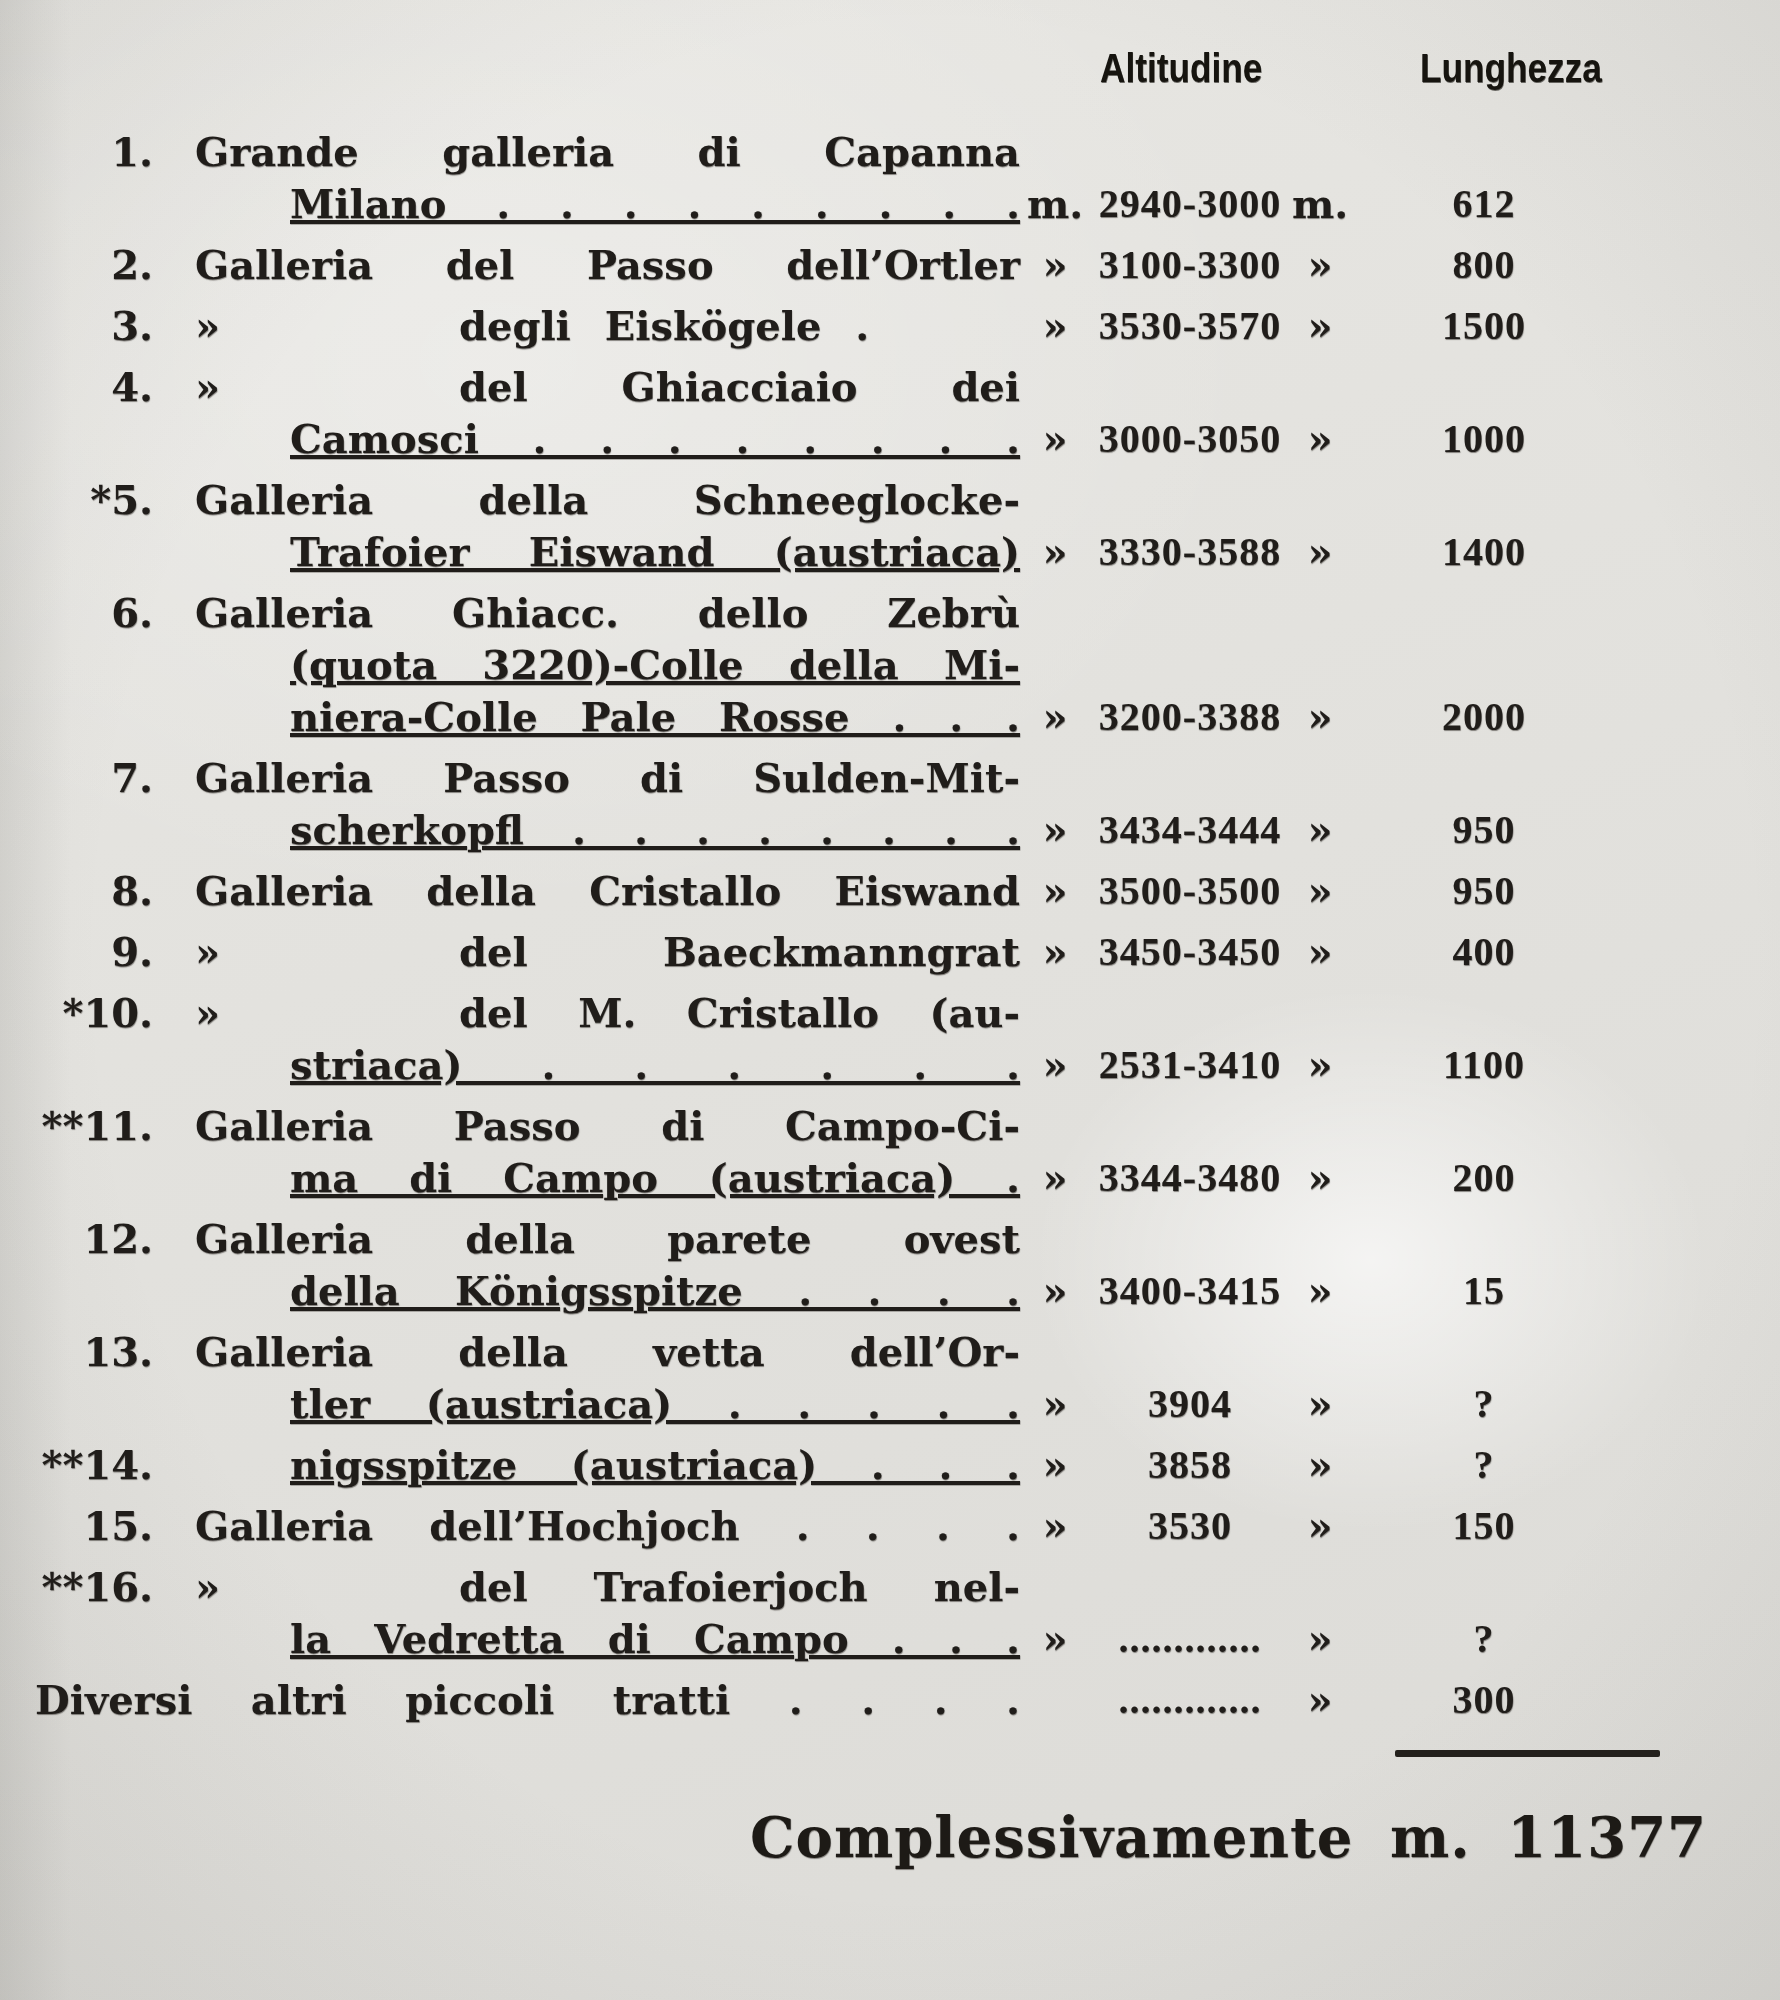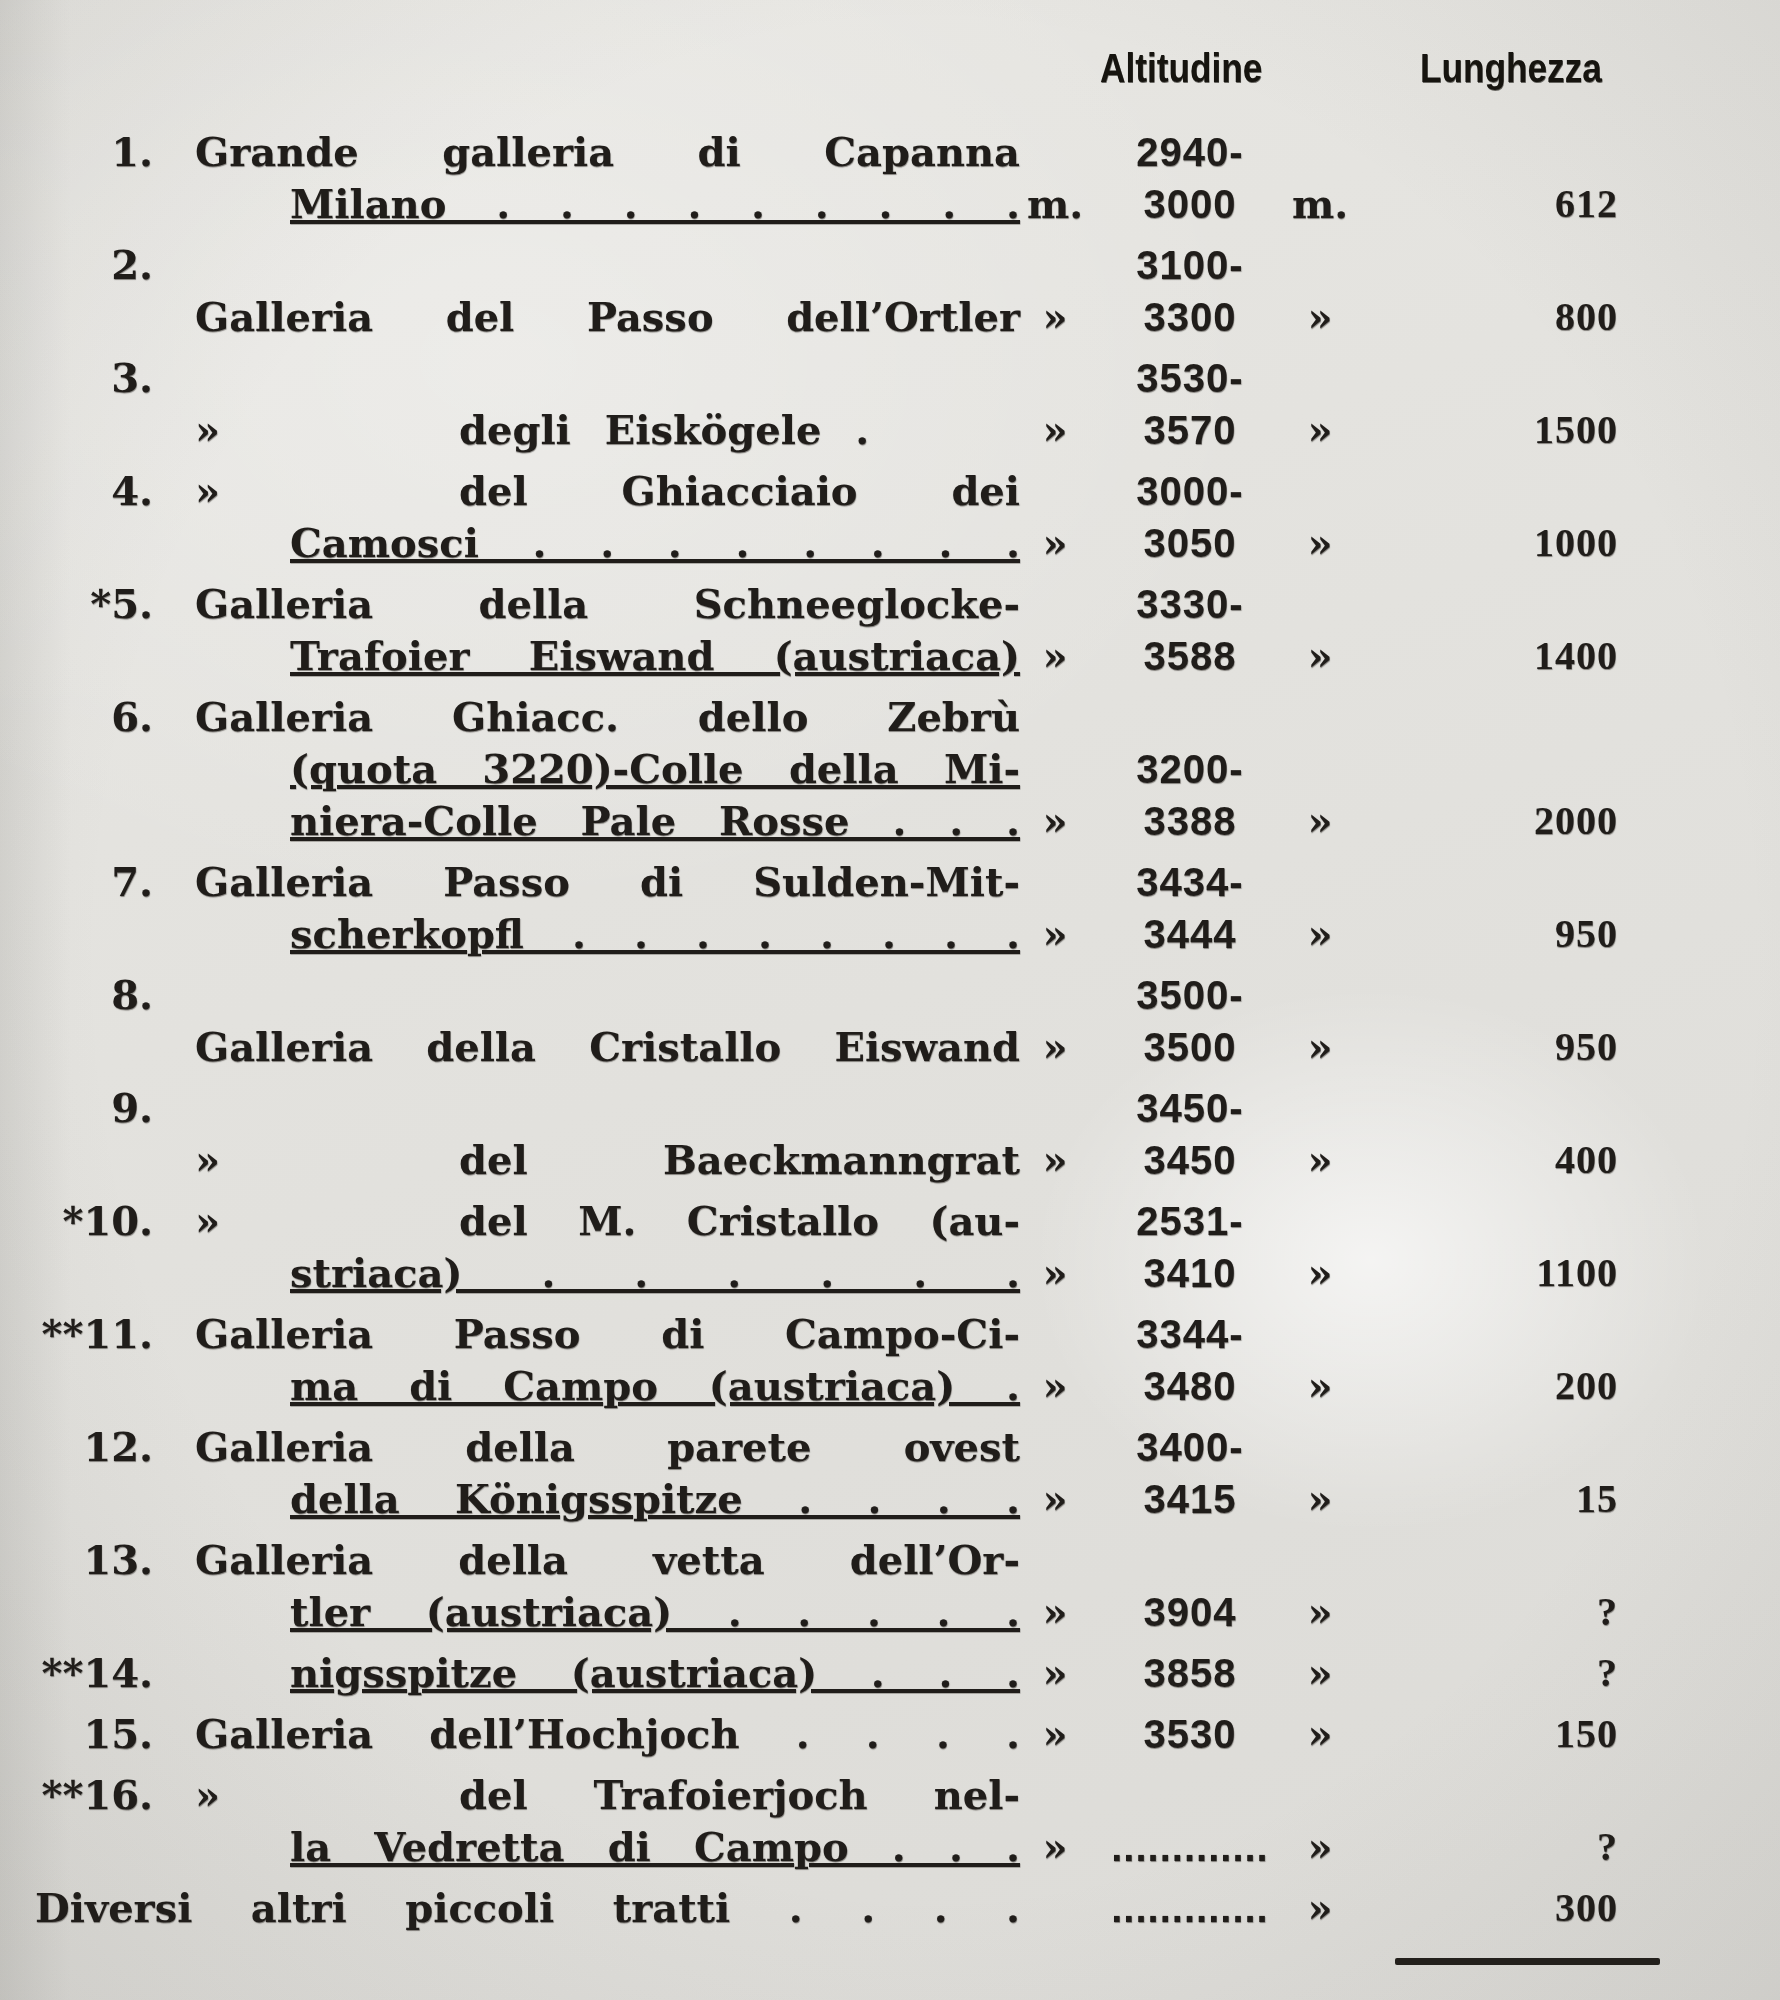--- a/index.html
+++ b/index.html
@@ -39,22 +39,22 @@
   .c-name-full { grid-column:1 / 3; padding-left:0; }
   .nline { line-height:52px; }
   .nline.just { text-align:justify; text-align-last:justify; text-justify:inter-word; }
   .nline.ind { padding-left:95px;text-decoration:underline; }
   .dline { display:flex; text-align:left; text-align-last:left; }
   .dline .ditto { flex:0 0 150px; text-align:center; }
   .dline .ntext { flex:1; margin-left:114px; }
   .nline.just .ntext { text-align:justify; text-align-last:justify; }
   .dline.plain .ntext { word-spacing:.5em; }
   .c-altu, .c-lenu { text-align:center; line-height:52px; }
-  .c-altv { text-align:center; line-height:52px; font-family:Liberation Sans, sans-serif; letter-spacing:1px; }
-  .c-lenv { text-align:right; padding-right:32px; line-height:52px; font-family:"Liberation Serif",serif; letter-spacing:1px; }
+  .c-altv { text-align:center; line-height:52px; font-family:Liberation Serif, serif; letter-spacing:1px; }
+  .c-lenv { text-align:center; padding-right:32px; line-height:52px; font-family:"Liberation Serif",serif; letter-spacing:1px; }
   .sum-rule { margin:24px 0 0 1395px; width:265px; height:7px; background:#23201c; border-radius:2px; }
   .total {
     margin-top:52px; padding-left:750px; font-size:56px; line-height:56px;
     word-spacing:16px; letter-spacing:1px; color:#1d1a16;
   }
 </style>
 </head>
 <body>
 
 <div class="page">

